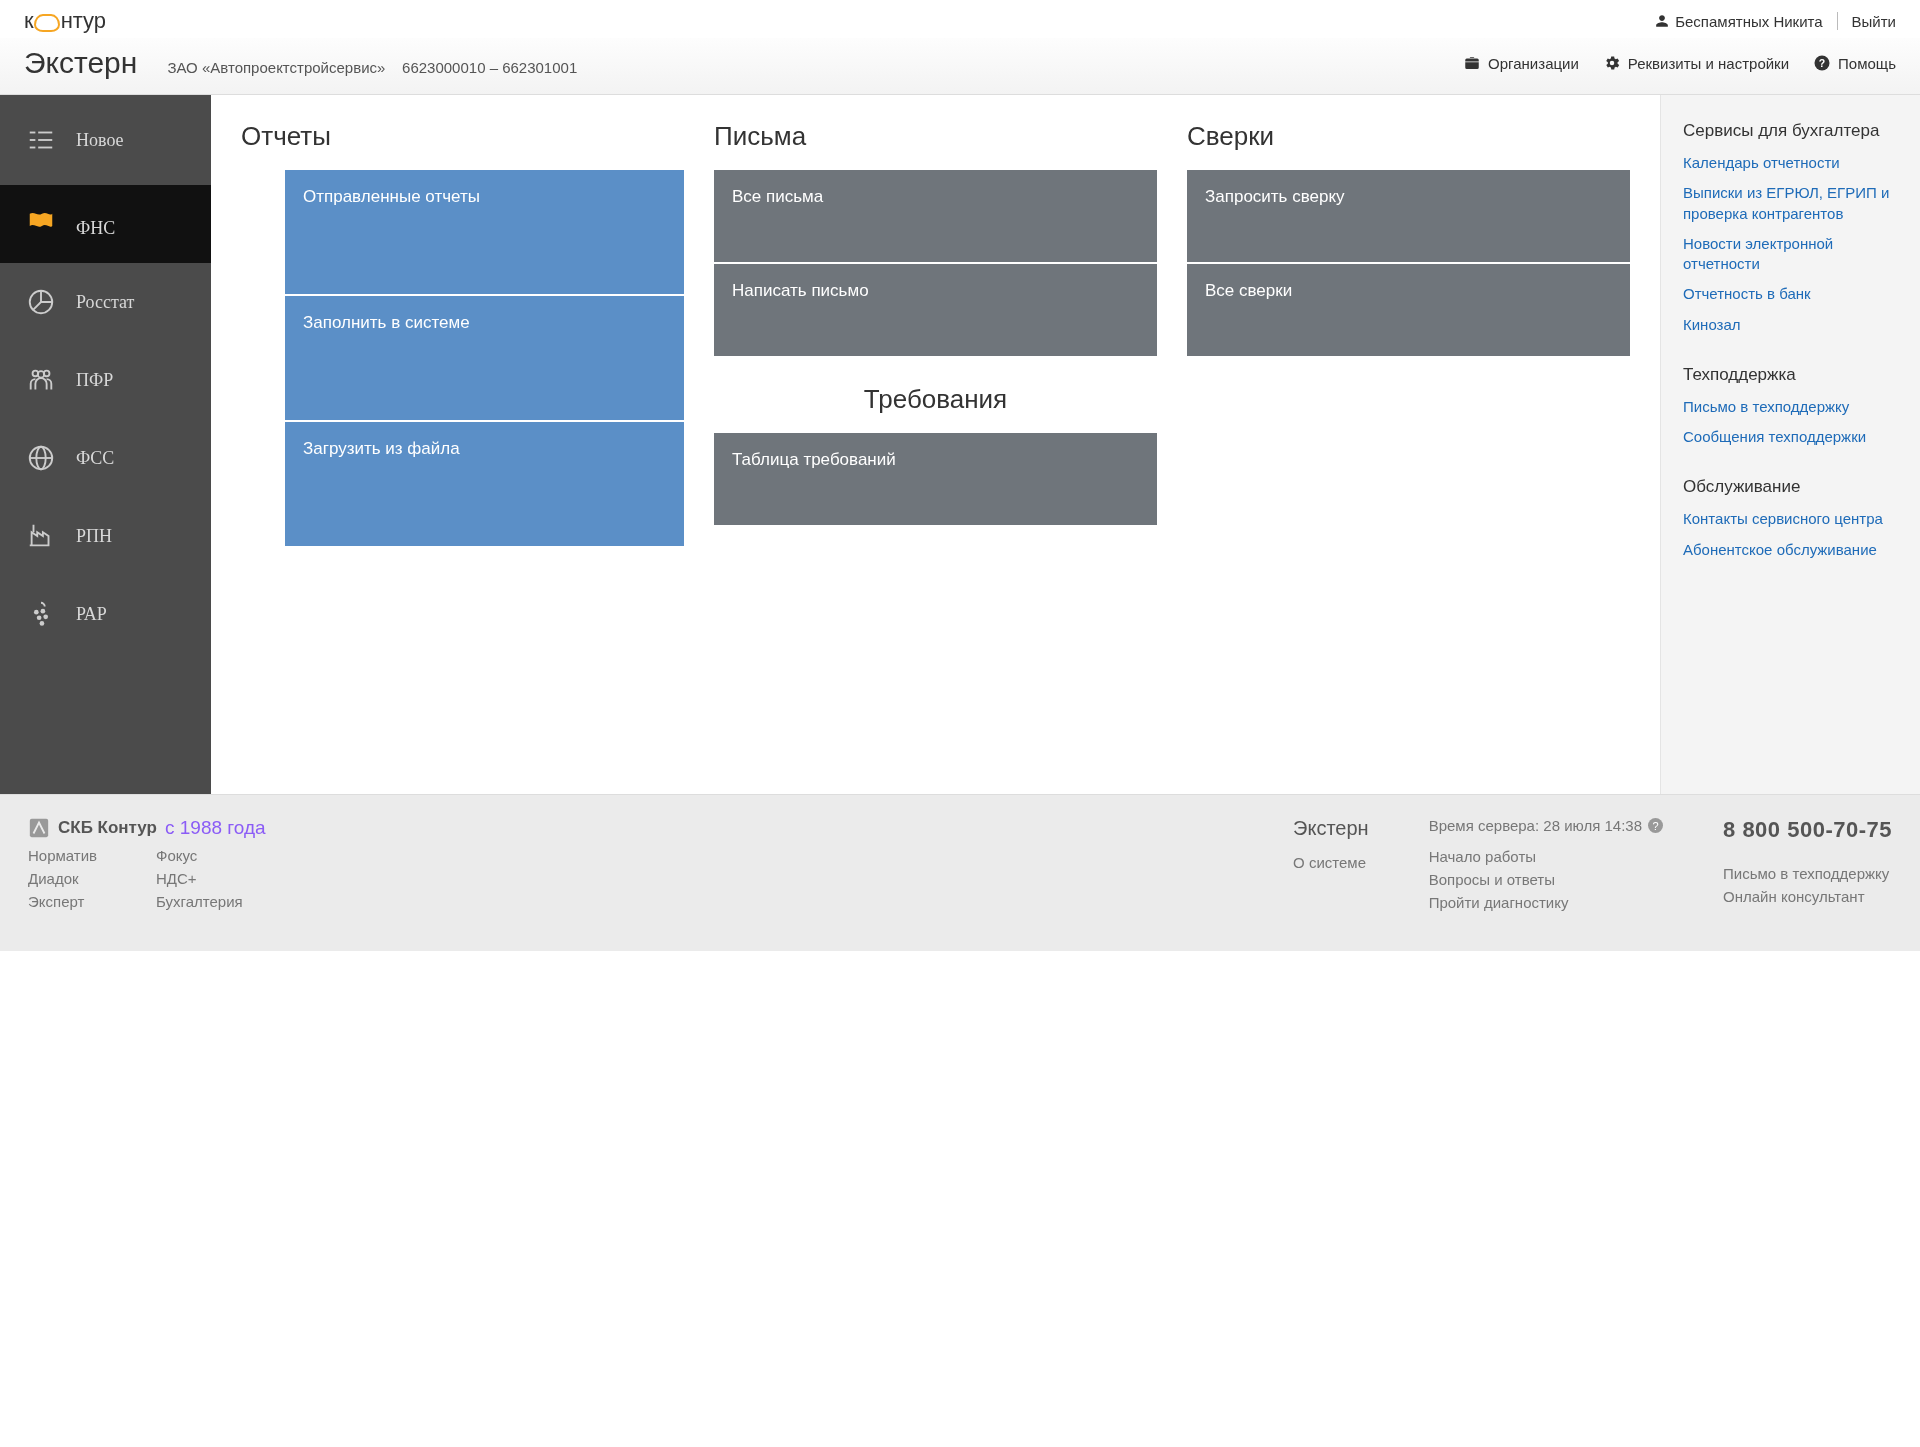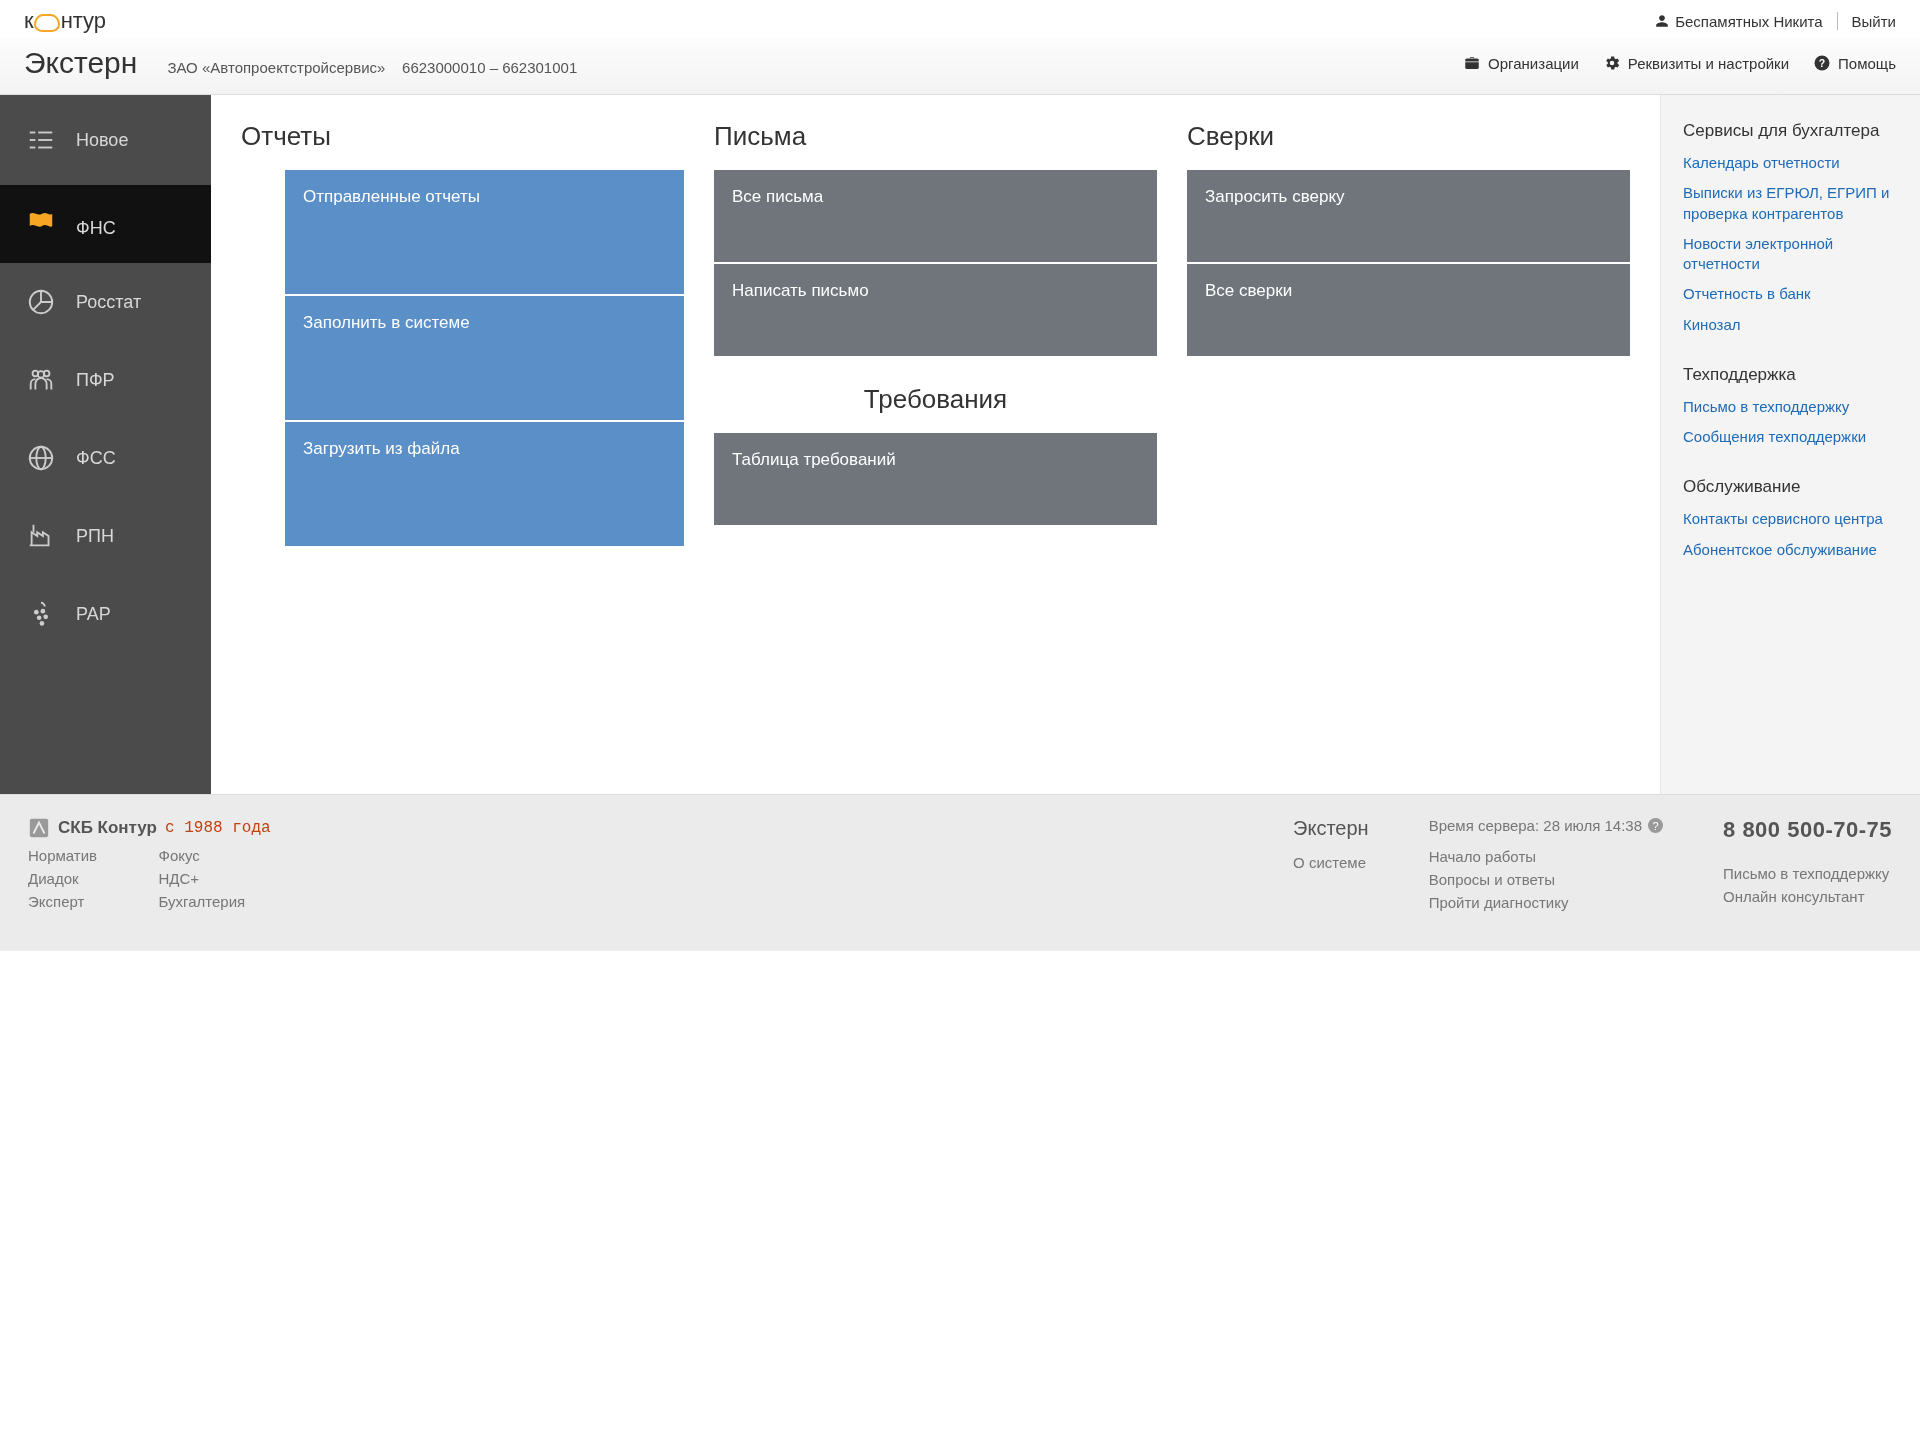--- a/index.html
+++ b/index.html
@@ -21,21 +21,21 @@
 .org-info { font-size: 15px; color: #555; }
 .subheader-right { display: flex; align-items: center; gap: 24px; font-size: 15px; }
 .subheader-item { display: flex; align-items: center; gap: 7px; cursor: pointer; }
 .sh-icon { width: 18px; height: 18px; fill: #333; }
 
 
 .layout { display: flex; min-height: 700px; border-bottom: 1px solid #ddd; }
 
 
 .sidebar { width: 211px; background: #4b4b4b; display: flex; flex-direction: column; }
-.side-item { display: flex; align-items: center; gap: 20px; padding: 24px 20px 24px 26px; color: #d8d8d8; font-size: 18px; cursor: pointer; }
+.side-item { display: flex; align-items: center; gap: 20px; padding: 24px 20px 24px 26px; color: #d8d8d8; font-size: 18px; cursor: pointer; font-family: Liberation Serif, serif; }
 .side-item.first { padding-top: 30px; padding-bottom: 30px; }
 .side-item.active { background: #111; align-items: flex-end; }
 .side-icon { width: 30px; height: 30px; flex-shrink: 0; display: flex; align-items: center; justify-content: center; }
 .side-icon svg { width: 30px; height: 30px; }
 
 
 .main { flex: 1; background: #fff; padding: 22px 30px; display: flex; gap: 30px; }
 .col { flex: 1; display: flex; flex-direction: column; }
 .section-title { font-size: 26px; font-weight: 300; color: #333; margin-bottom: 18px; margin-top: 4px; }
 .section-title.second { margin-top: 26px; text-align: center; }
@@ -48,21 +48,21 @@
 .rp-heading { font-size: 17px; color: #333; margin-bottom: 12px; margin-top: 0; }
 .rp-heading.mt { margin-top: 30px; }
 .rp-link { display: block; color: #1e6bb8; font-size: 15px; margin-bottom: 10px; line-height: 1.35; cursor: pointer; }
 
 
 .footer { background: #ebebeb; padding: 22px 28px 40px 28px; display: flex; gap: 60px; font-size: 15px; color: #777; }
 .footer a, .footer .flink { color: #777; cursor: pointer; }
 .footer-col { display: flex; flex-direction: column; gap: 6px; }
 .footer-brand { display: flex; align-items: center; gap: 8px; margin-bottom: 8px; }
 .footer-brand-title { color: #555; font-size: 17px; font-weight: 600; }
-.footer-brand-since { color: #c2410c; font-size: 16px; font-weight: 400; font-family: Liberation Mono, monospace; }
+.footer-brand-since { color: #8b5cf6; font-size: 19px; font-weight: 400; }
 .footer-links-grid { display: grid; grid-template-columns: auto auto; column-gap: 36px; row-gap: 6px; }
 .footer-product { color: #555; font-size: 20px; font-weight: 400; margin-bottom: 8px; }
 .footer-phone { color: #555; font-size: 22px; font-weight: 700; margin-bottom: 16px; letter-spacing: 0.5px; }
 .server-time { display: flex; align-items: center; gap: 6px; margin-bottom: 8px; }
 .q-icon { width: 15px; height: 15px; border-radius: 50%; background: #999; color: #fff; font-size: 11px; display: inline-flex; align-items: center; justify-content: center; }
 .footer-spacer { flex: 1; }
 .brand-icon { width: 22px; height: 22px; }
 </style>
 </head>
 <body>

